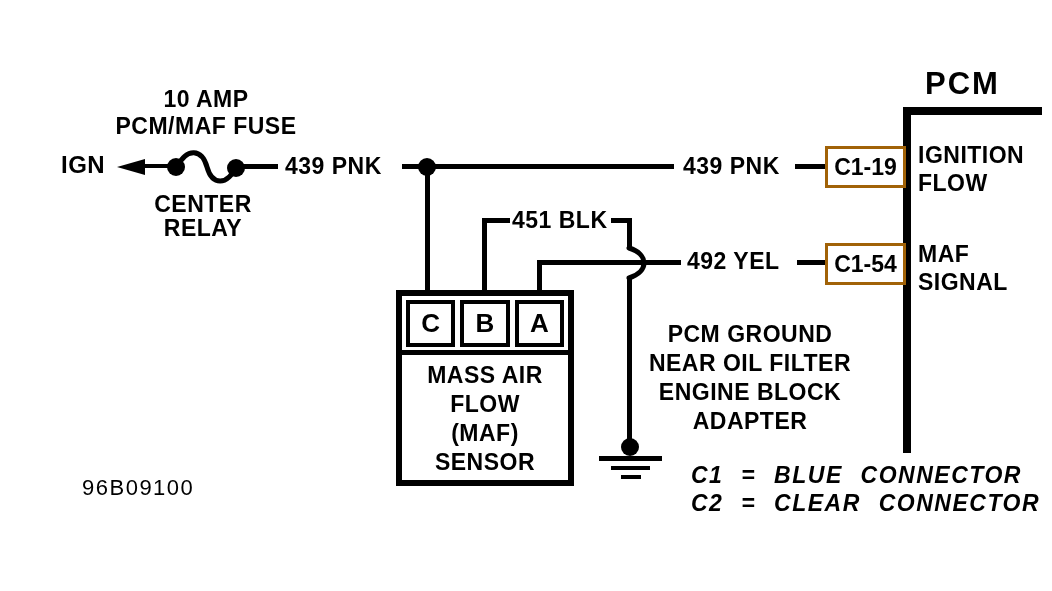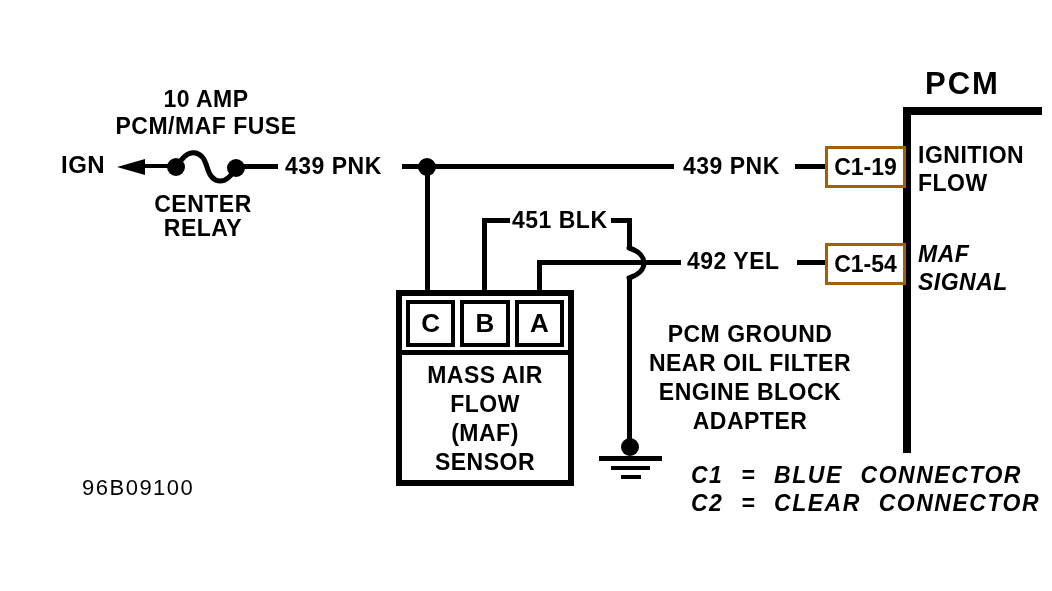--- a/index.html
+++ b/index.html
@@ -183,21 +183,21 @@
     <span>C1-19</span>
   </div>
   <div class="two-line" style="left:890px; top:141px;">
     <div>IGNITION</div>
     <div>FLOW</div>
   </div>
 
   <div class="cbox" style="left:797px; top:243px;">
     <span>C1-54</span>
   </div>
-  <div class="two-line" style="left:890px; top:240px;font-style:italic;">
+  <div class="two-line" style="left:890px; top:240px;">
     <div>MAF</div>
     <div>SIGNAL</div>
   </div>
 
   <div id="maf-box">
     <div id="maf-terminals">
       <div class="term-cell">
         <span>C</span>
       </div>
       <div class="term-cell">

